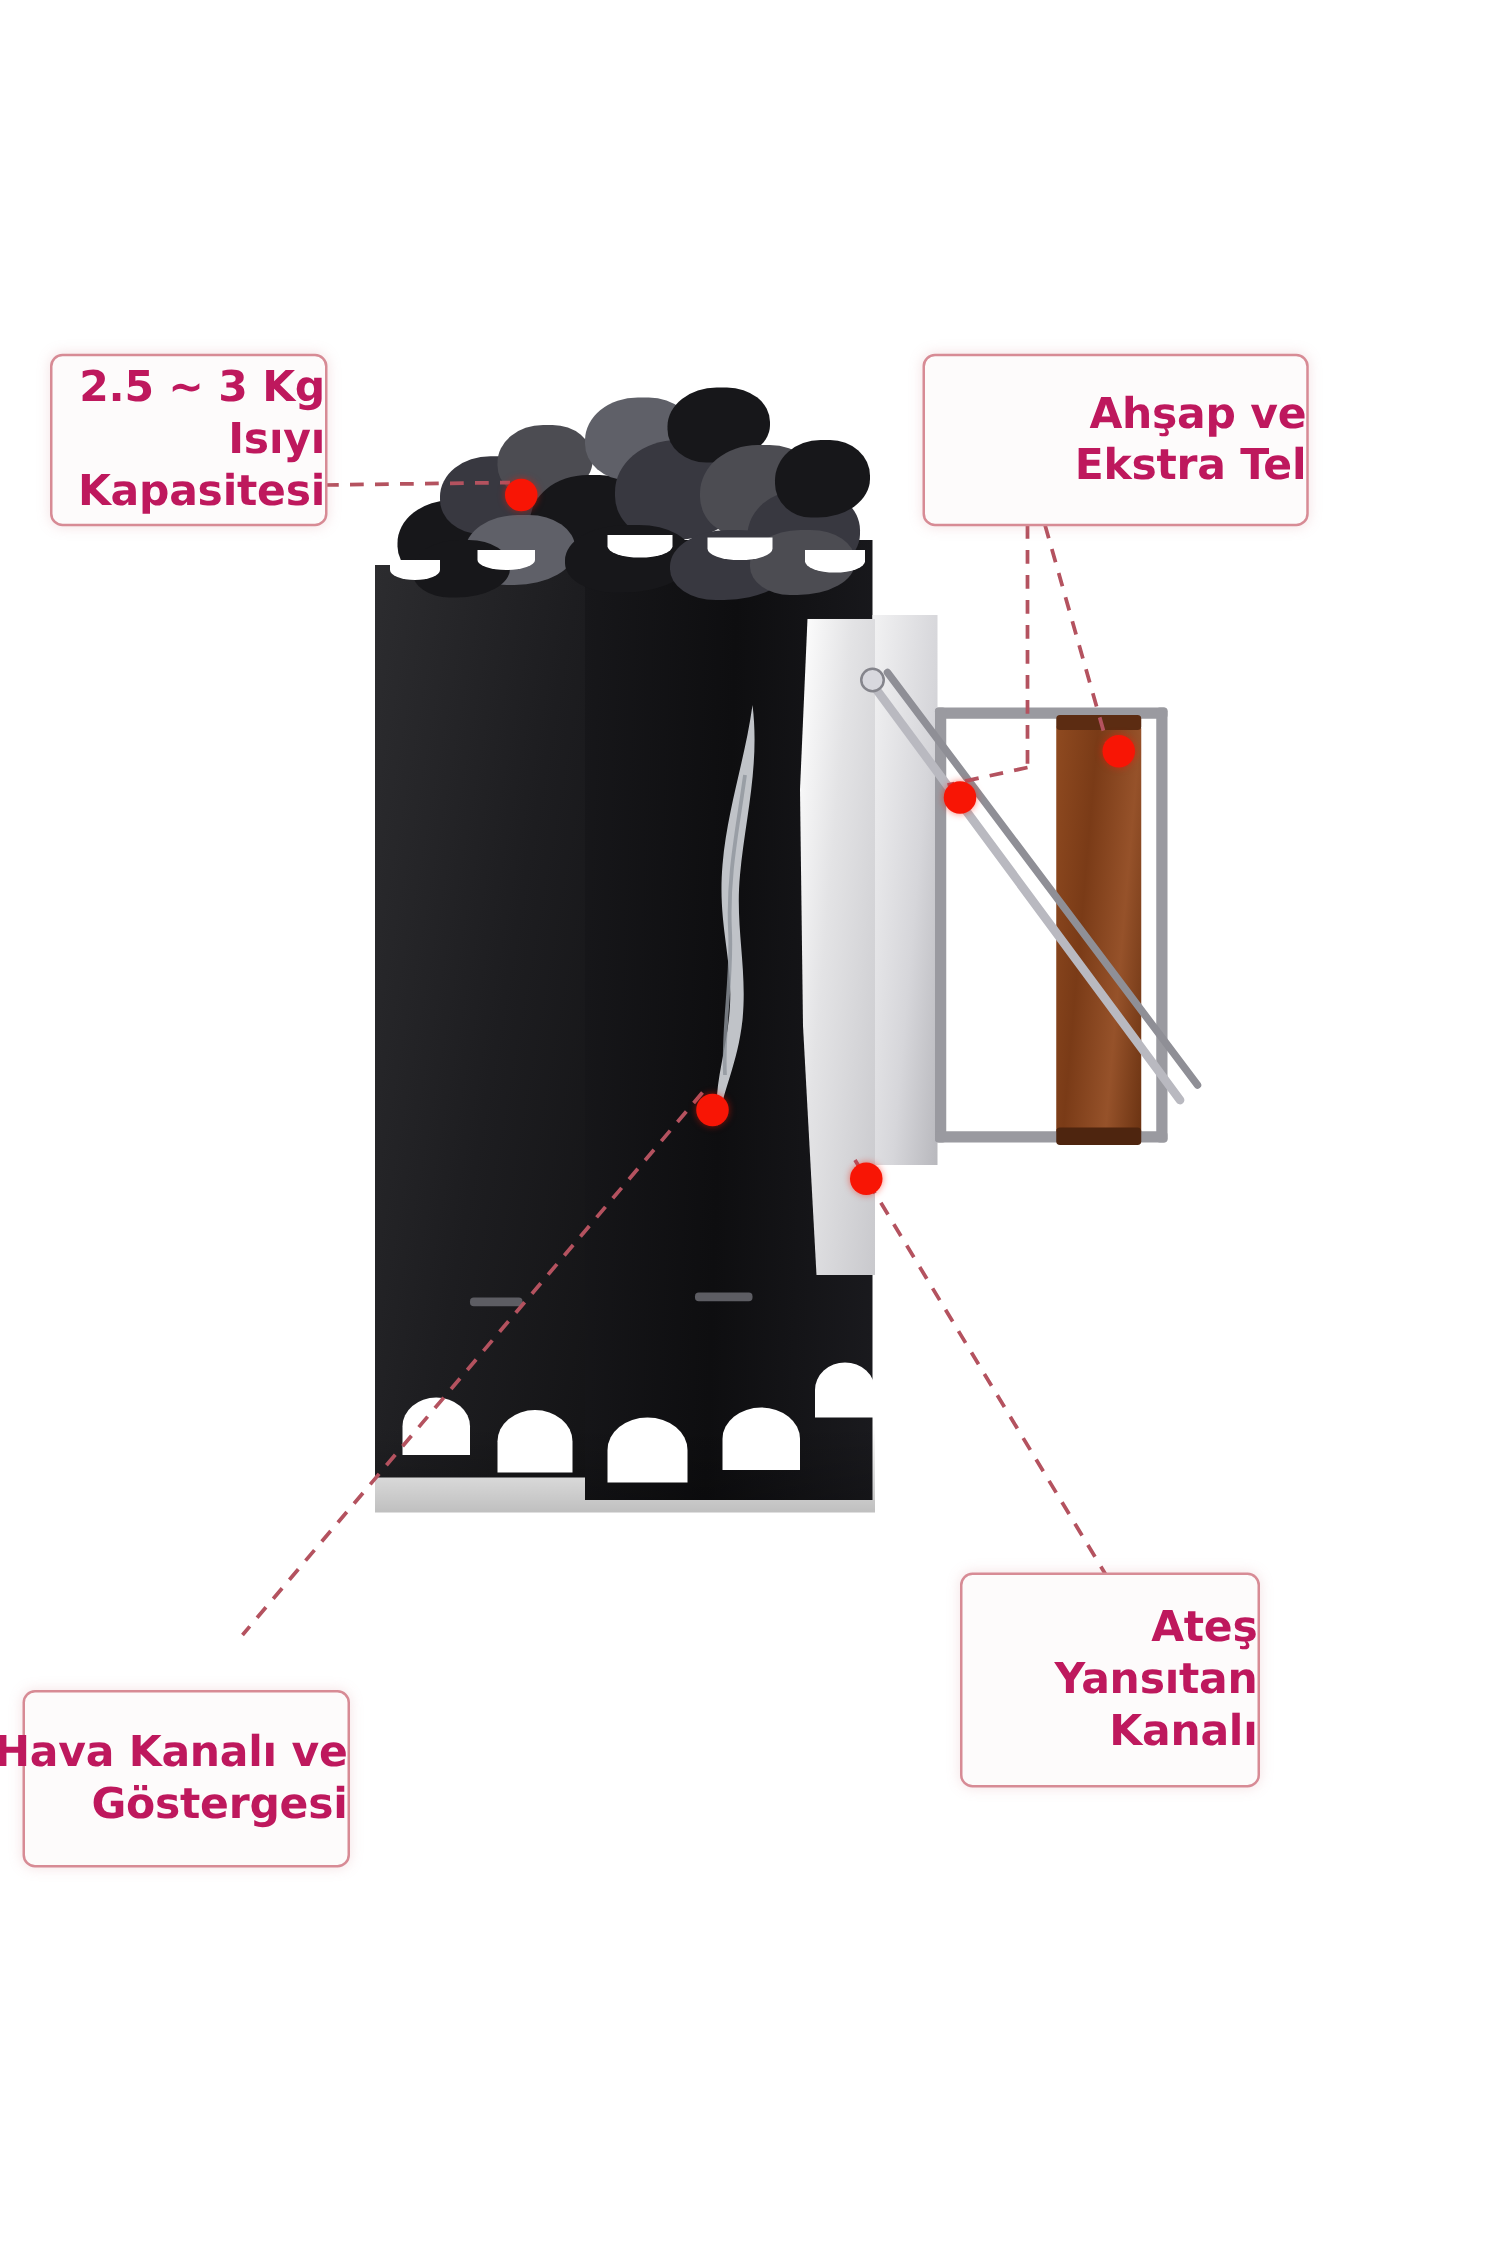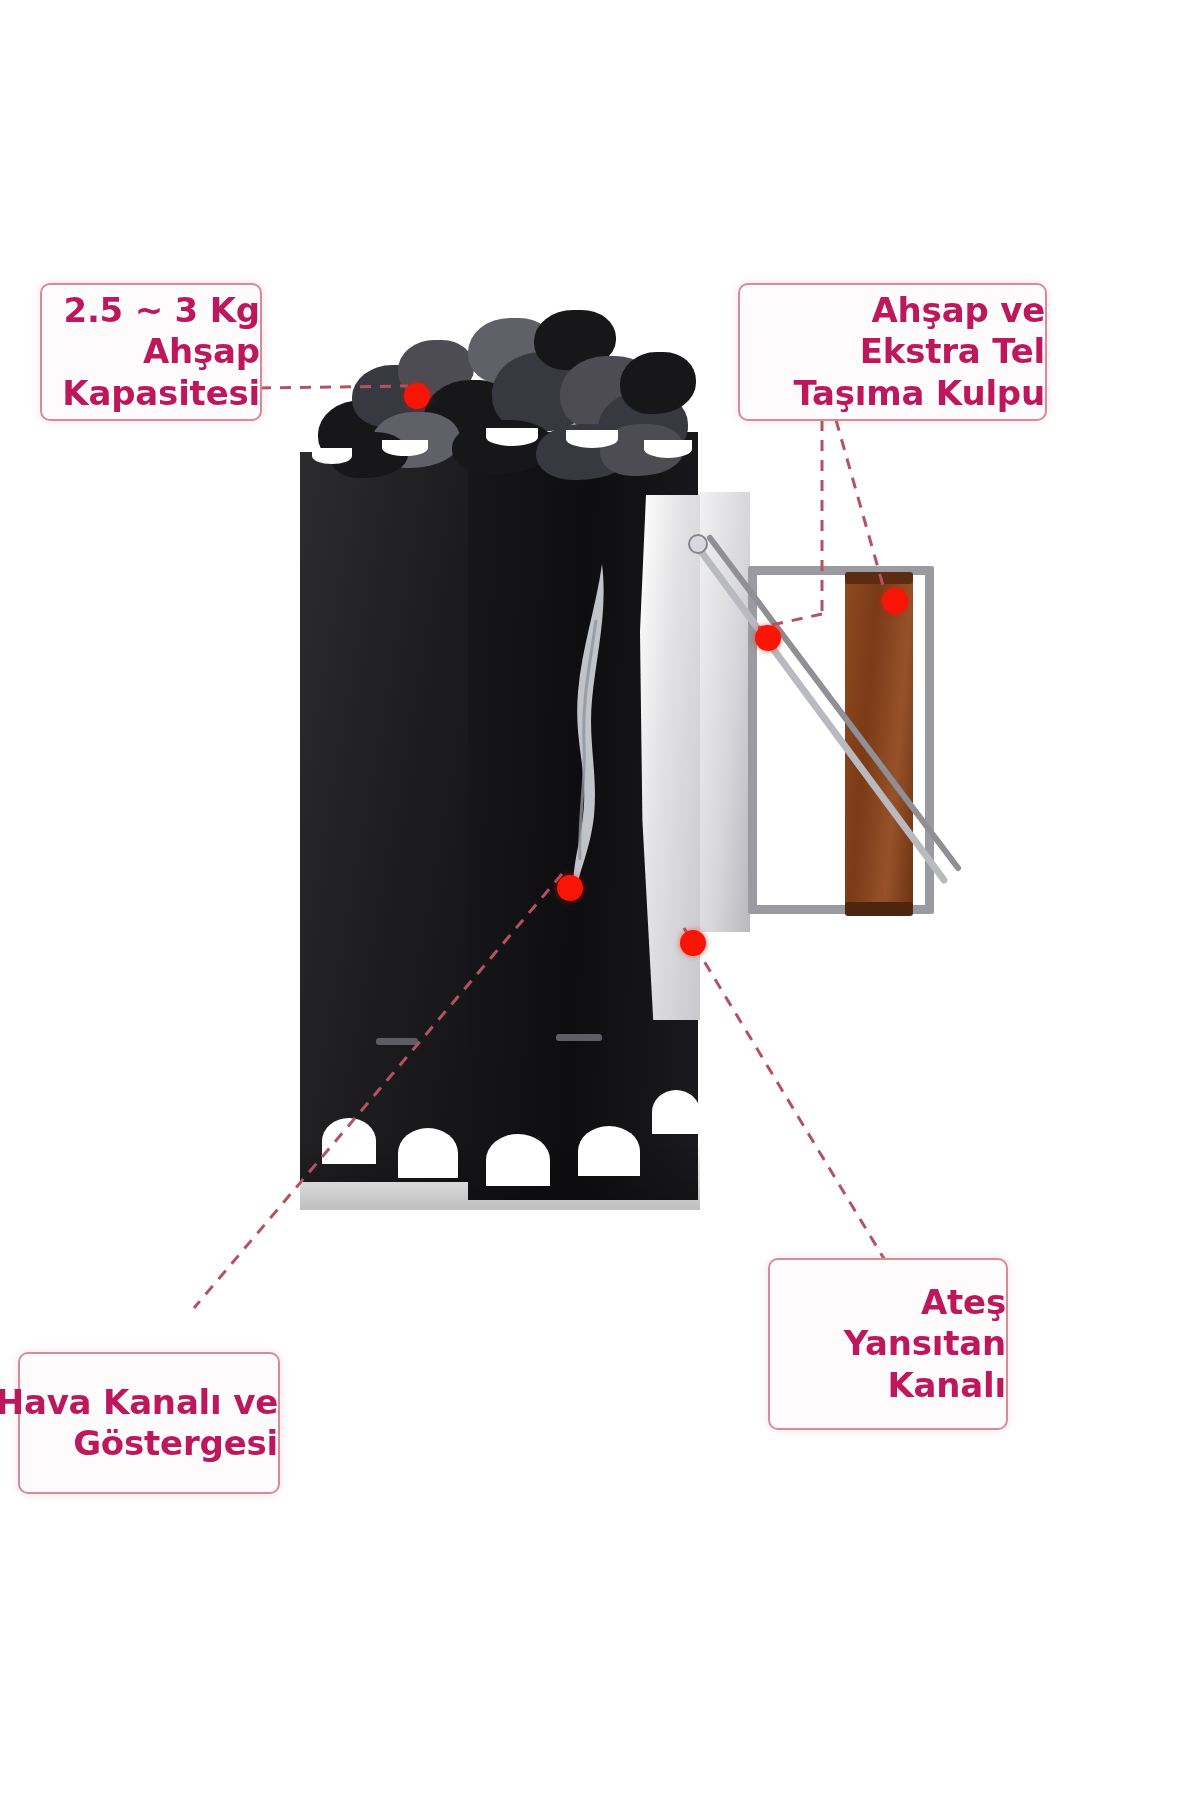--- a/index.html
+++ b/index.html
@@ -283,28 +283,27 @@
   </svg>
 
   <div class="hotspot" style="left:404px; top:383px;"></div>
   <div class="hotspot" style="left:755px; top:625px;"></div>
   <div class="hotspot" style="left:882px; top:588px;"></div>
   <div class="hotspot" style="left:557px; top:875px;"></div>
   <div class="hotspot" style="left:680px; top:930px;"></div>
 
   <div id="callout-capacity" class="callout">
     <span class="ln">2.5 ~ 3 Kg</span>
-    <span class="ln">Ahşap</span>
+    <span class="ln">Isıyı</span>
     <span class="ln">Kapasitesi</span>
   </div>
 
   <div id="callout-handle" class="callout">
     <span class="ln">Ahşap ve</span>
     <span class="ln">Ekstra Tel</span>
-    <span class="ln">Taşıma Kulpu</span>
   </div>
 
   <div id="callout-airvent" class="callout">
     <span class="ln">Hava Kanalı ve</span>
     <span class="ln">Göstergesi</span>
   </div>
 
   <div id="callout-heat" class="callout">
     <span class="ln">Ateş</span>
     <span class="ln">Yansıtan</span>

